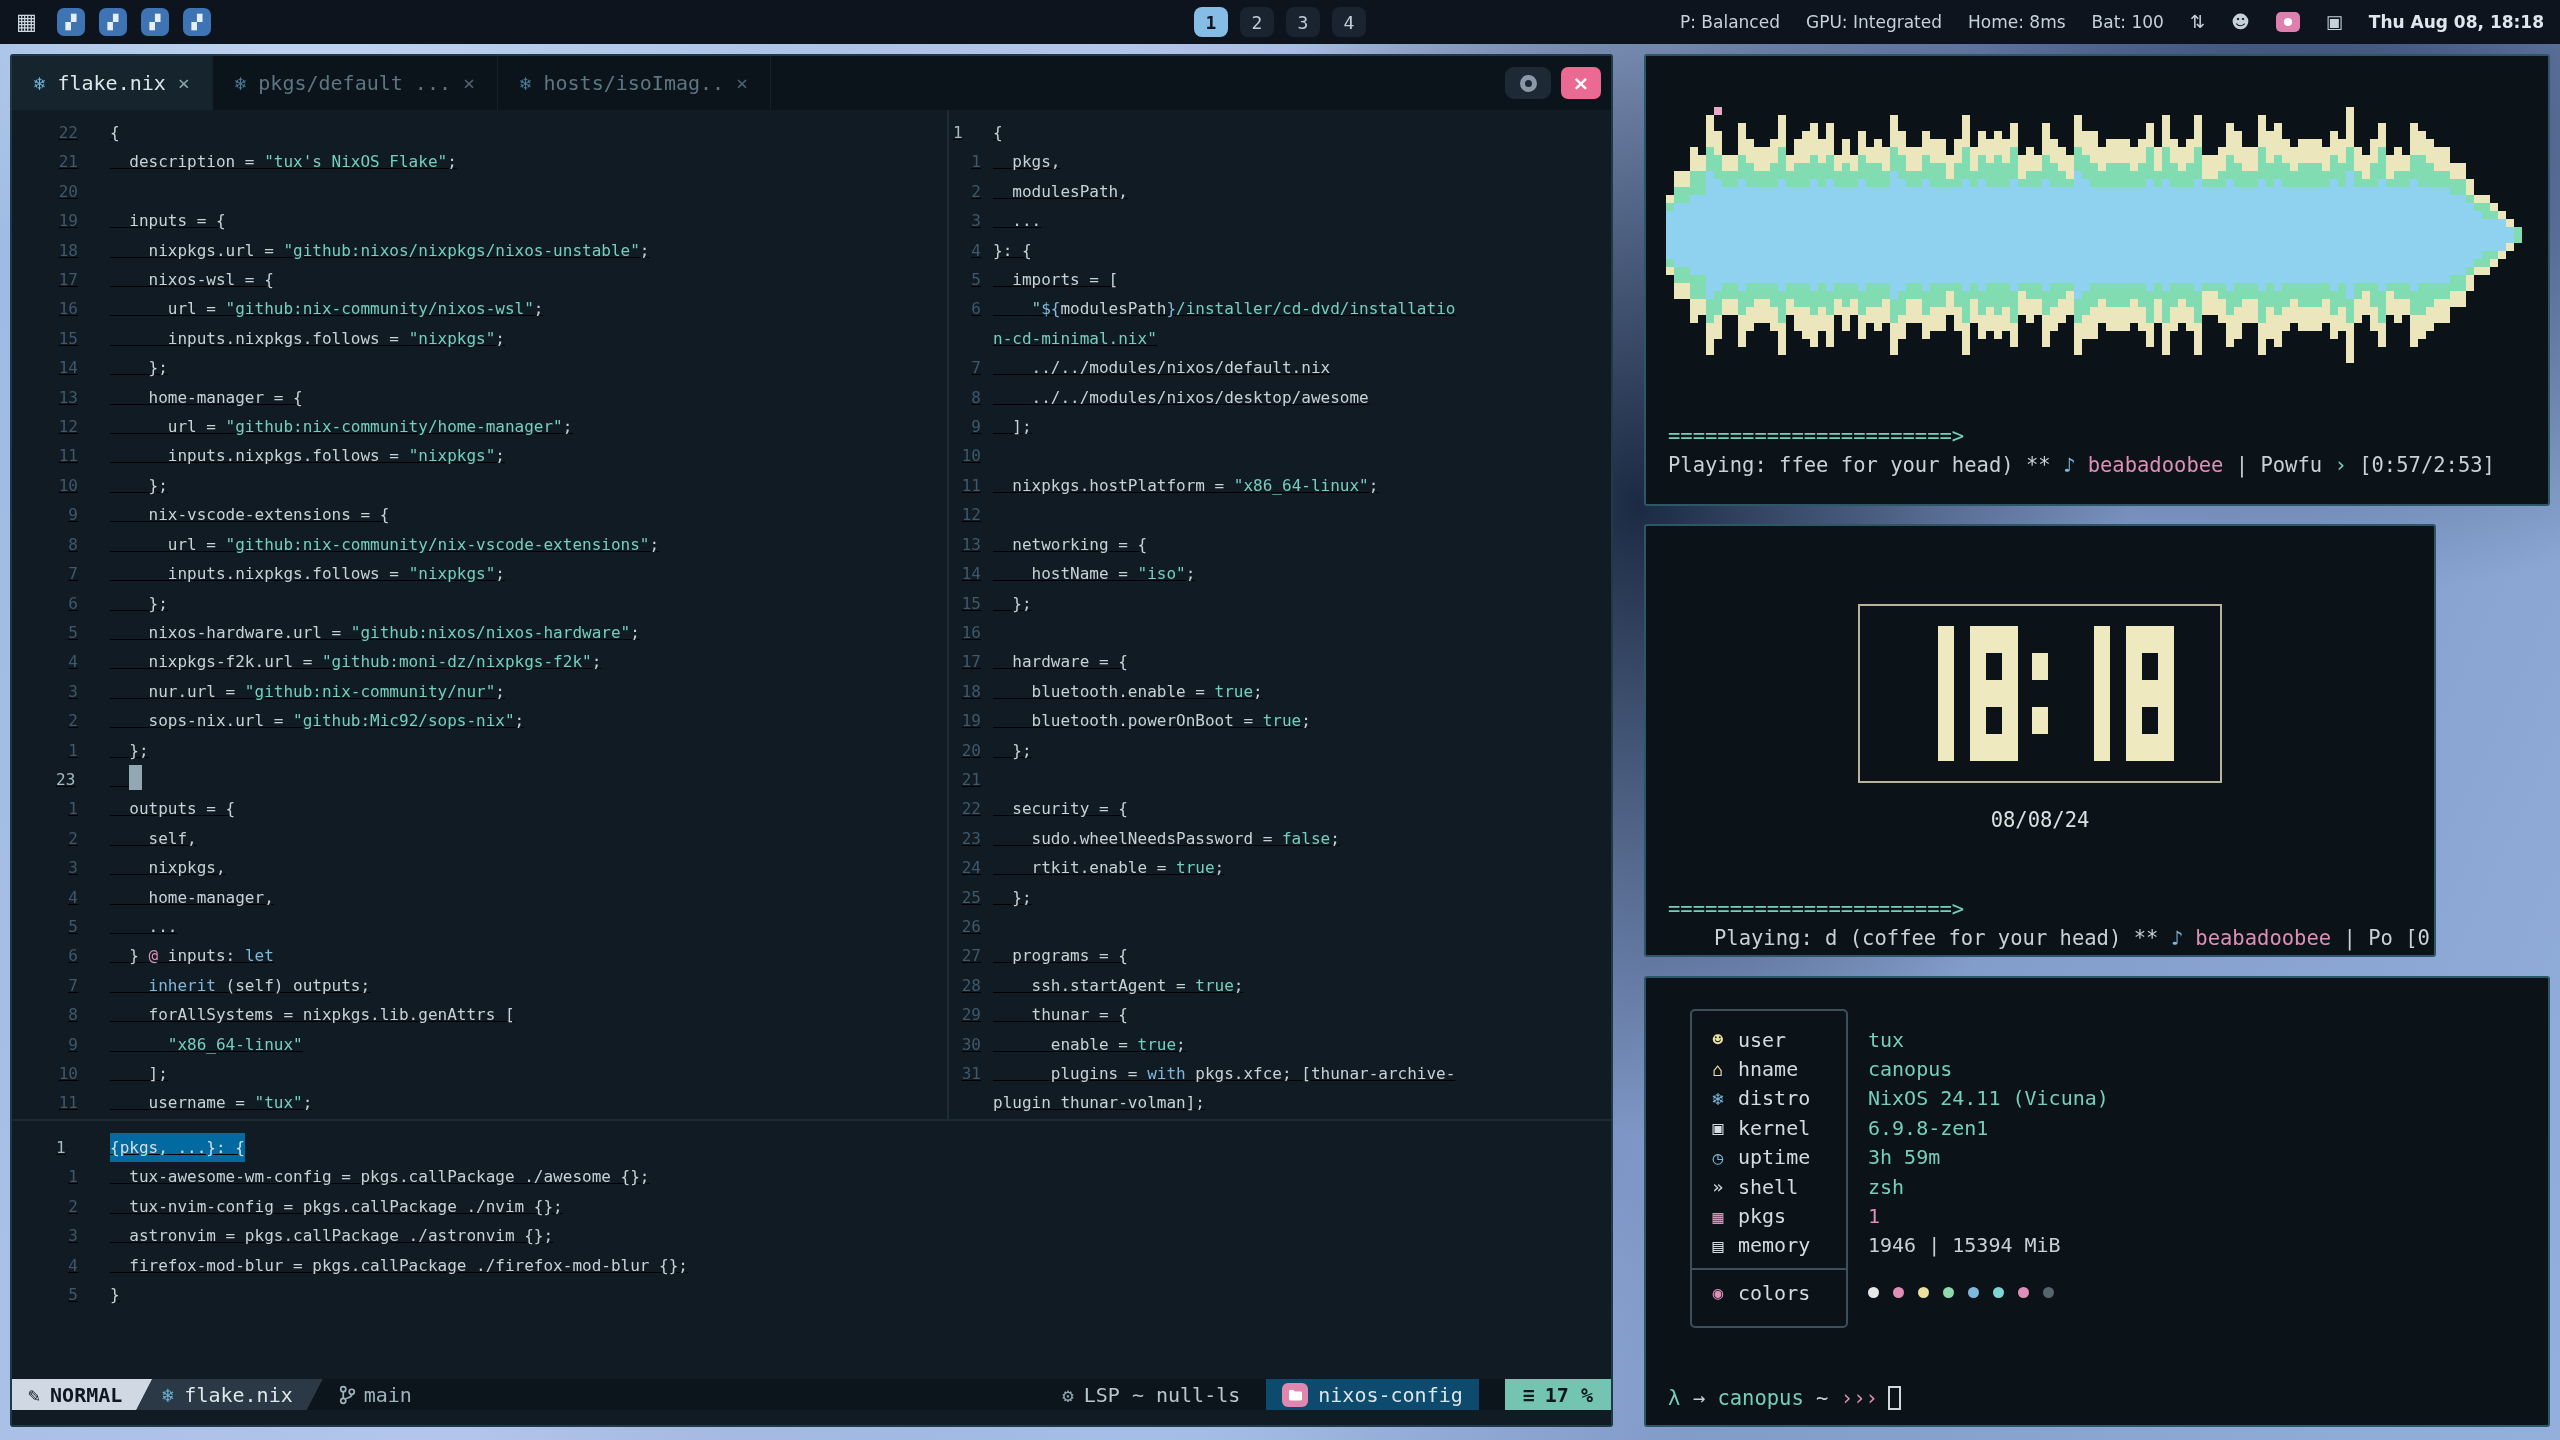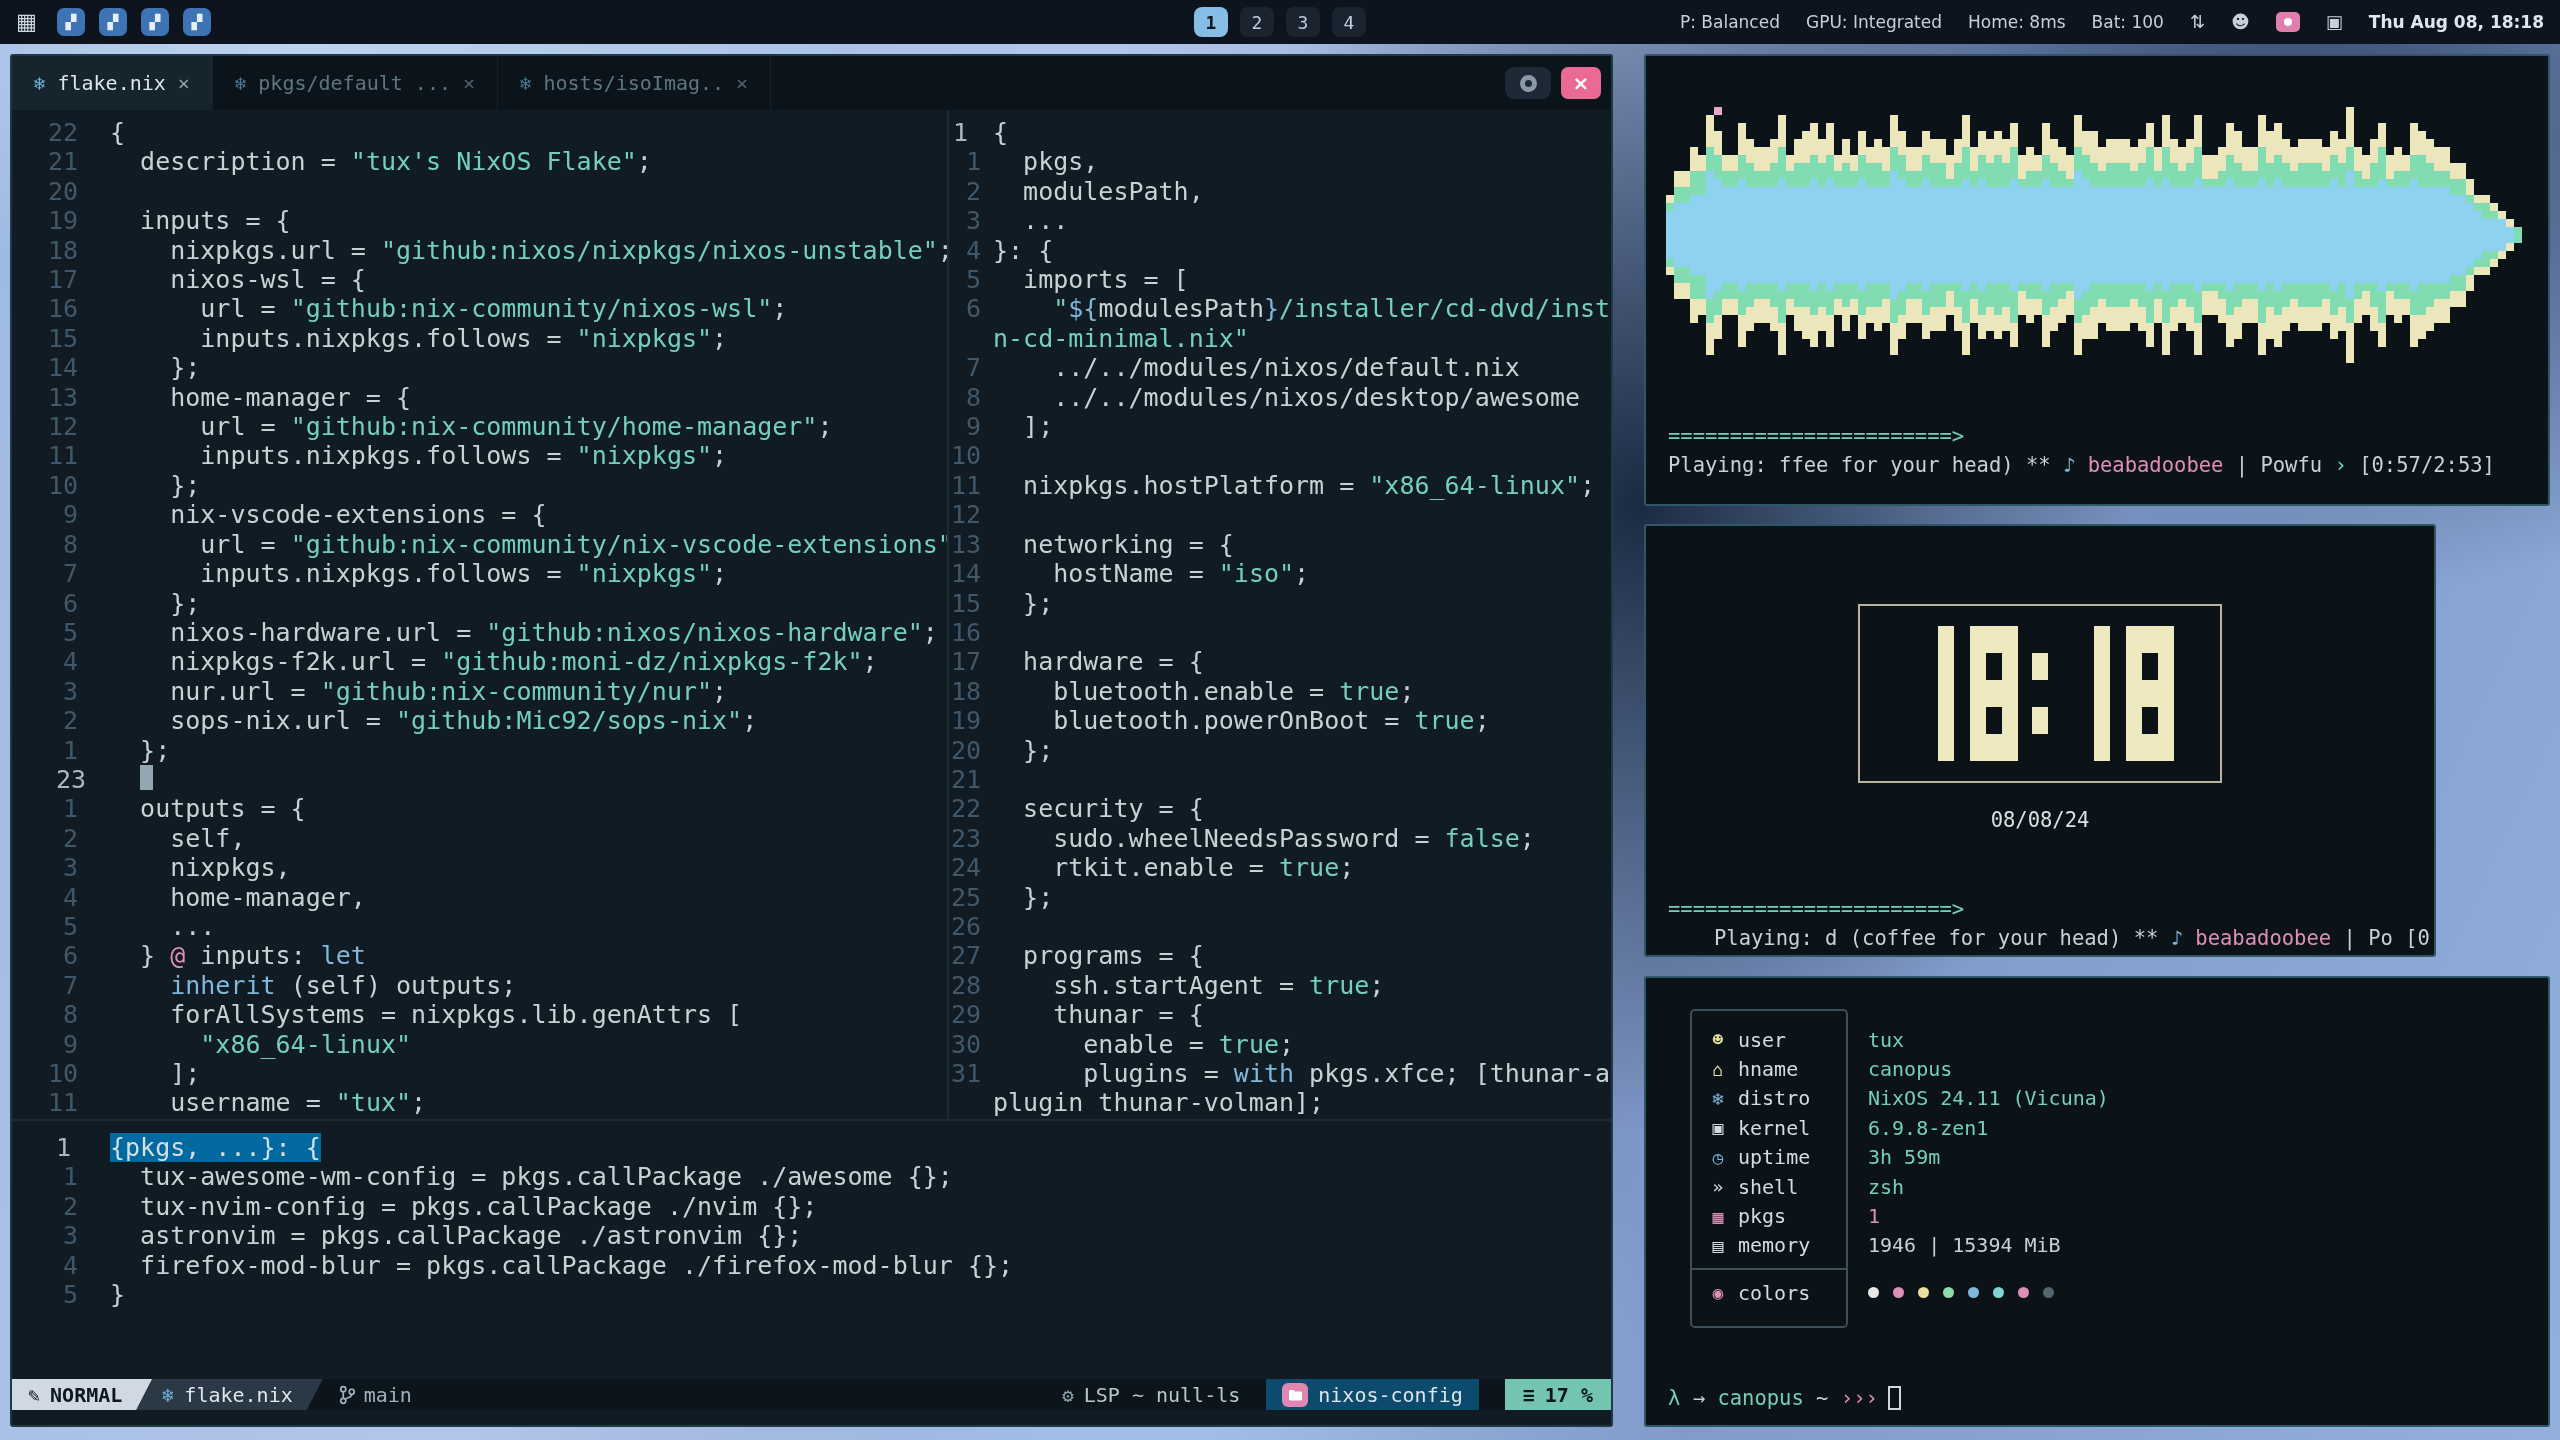--- a/index.html
+++ b/index.html
@@ -49,21 +49,21 @@
   .tab.active .nix{ color:#6fb3d8;}
   .tab .x{ color:#50626d; font-size:20px;}
   .tab.active .x{ color:#8fa2ac;}
   #win-controls{ margin-left:auto; display:flex; align-items:center; gap:10px; padding-right:10px;}
   #toggle-pill{ width:46px; height:32px; border-radius:9px; background:#1d2a35; display:flex; align-items:center; justify-content:center;}
   #toggle-pill .ring{ width:17px; height:17px; border-radius:50%; border:5px solid #8b98a6;}
   #close-btn{ width:40px; height:32px; border-radius:7px; background:#ea6a93; color:#fff;
     display:flex; align-items:center; justify-content:center; font-size:20px; font-weight:bold;}
 
   
-  .code{ font-family:"DejaVu Sans Mono",monospace; font-size:25px; line-height:29.4px; white-space:pre; }
+  .code{ font-family:"DejaVu Sans Mono",monospace; font-size:16px; line-height:29.4px; white-space:pre;text-decoration:underline; }
   #pane-left { position:absolute; left:0;    top:54px;   width:935px;  height:1009px; padding-top:8px; overflow:hidden;}
   #pane-right{ position:absolute; left:937px; top:54px;  right:0;      height:1009px; padding-top:8px; overflow:hidden;}
   #vsep{ position:absolute; left:935px; top:54px; width:2px; height:1009px; background:#1b2c36;}
   #hsep{ position:absolute; left:0; top:1063px; right:0; height:2px; background:#1b2c36;}
   #pane-bottom{ position:absolute; left:0; top:1065px; right:0; height:258px; padding-top:12px; overflow:hidden;}
   .cline{ display:flex; }
   .gut{ flex:0 0 98px; padding-right:32px; text-align:right; color:#40586a;}
   .gut.cur{ text-align:left; padding-left:44px; padding-right:0; color:#a7bac2;}
   .gutR{ flex:0 0 44px; padding-right:12px; text-align:right; color:#40586a;}
   .gutR.cur{ text-align:left; padding-left:4px; padding-right:0; color:#a7bac2;}

